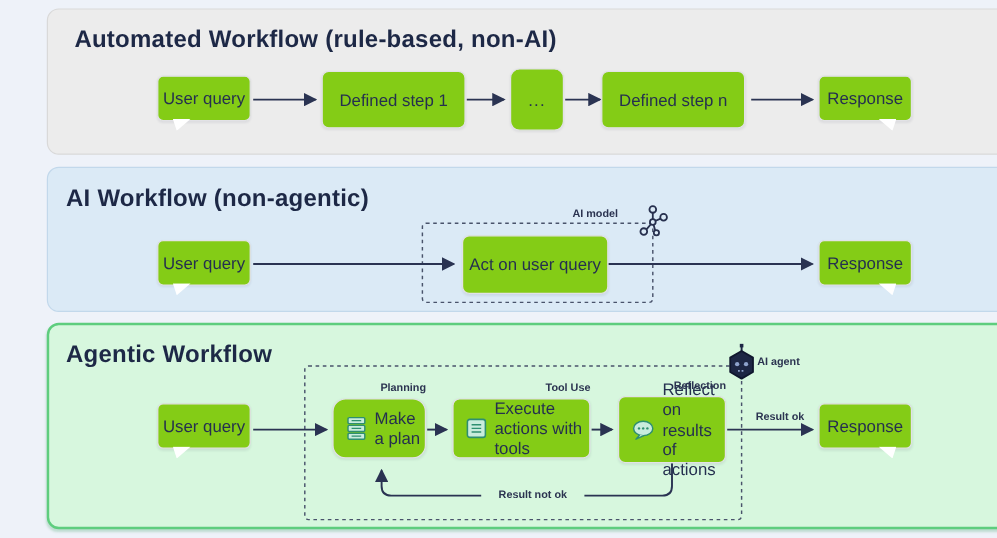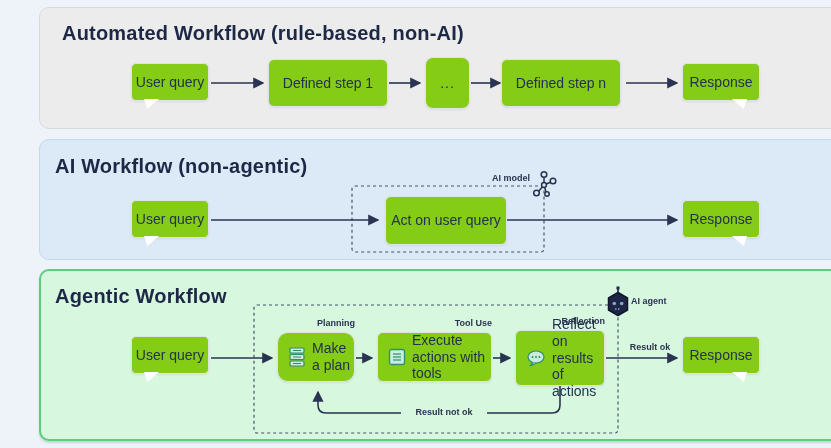--- a/index.html
+++ b/index.html
@@ -107,21 +107,21 @@
 
   <div class="node bubble" style="left:99px;top:200px;width:78px;height:38px;">
     <span>User query</span>
     <span class="tail tail-left"></span>
   </div>
 
   <div class="node" style="left:353px;top:196px;width:122px;height:49px;">
     <span>Act on user query</span>
   </div>
 
-  <div class="small-label" style="left:430px;top:174px;width:68px;text-align:right;">AI model</div>
+  <div class="small-label" style="left:430px;top:174px;width:68px;text-align:center;">AI model</div>
 
   <div class="float-icon" style="left:497px;top:169px;">
     <svg width="30" height="30" viewBox="0 0 30 30">
       <g stroke="#27304e" stroke-width="1.5" fill="none">
         <line x1="15" y1="16" x2="15" y2="8"></line>
         <line x1="15" y1="16" x2="22" y2="13"></line>
         <line x1="15" y1="16" x2="9" y2="23"></line>
         <line x1="15" y1="16" x2="17" y2="23"></line>
       </g>
       <g stroke="#27304e" stroke-width="1.5" fill="#dbeaf6">

